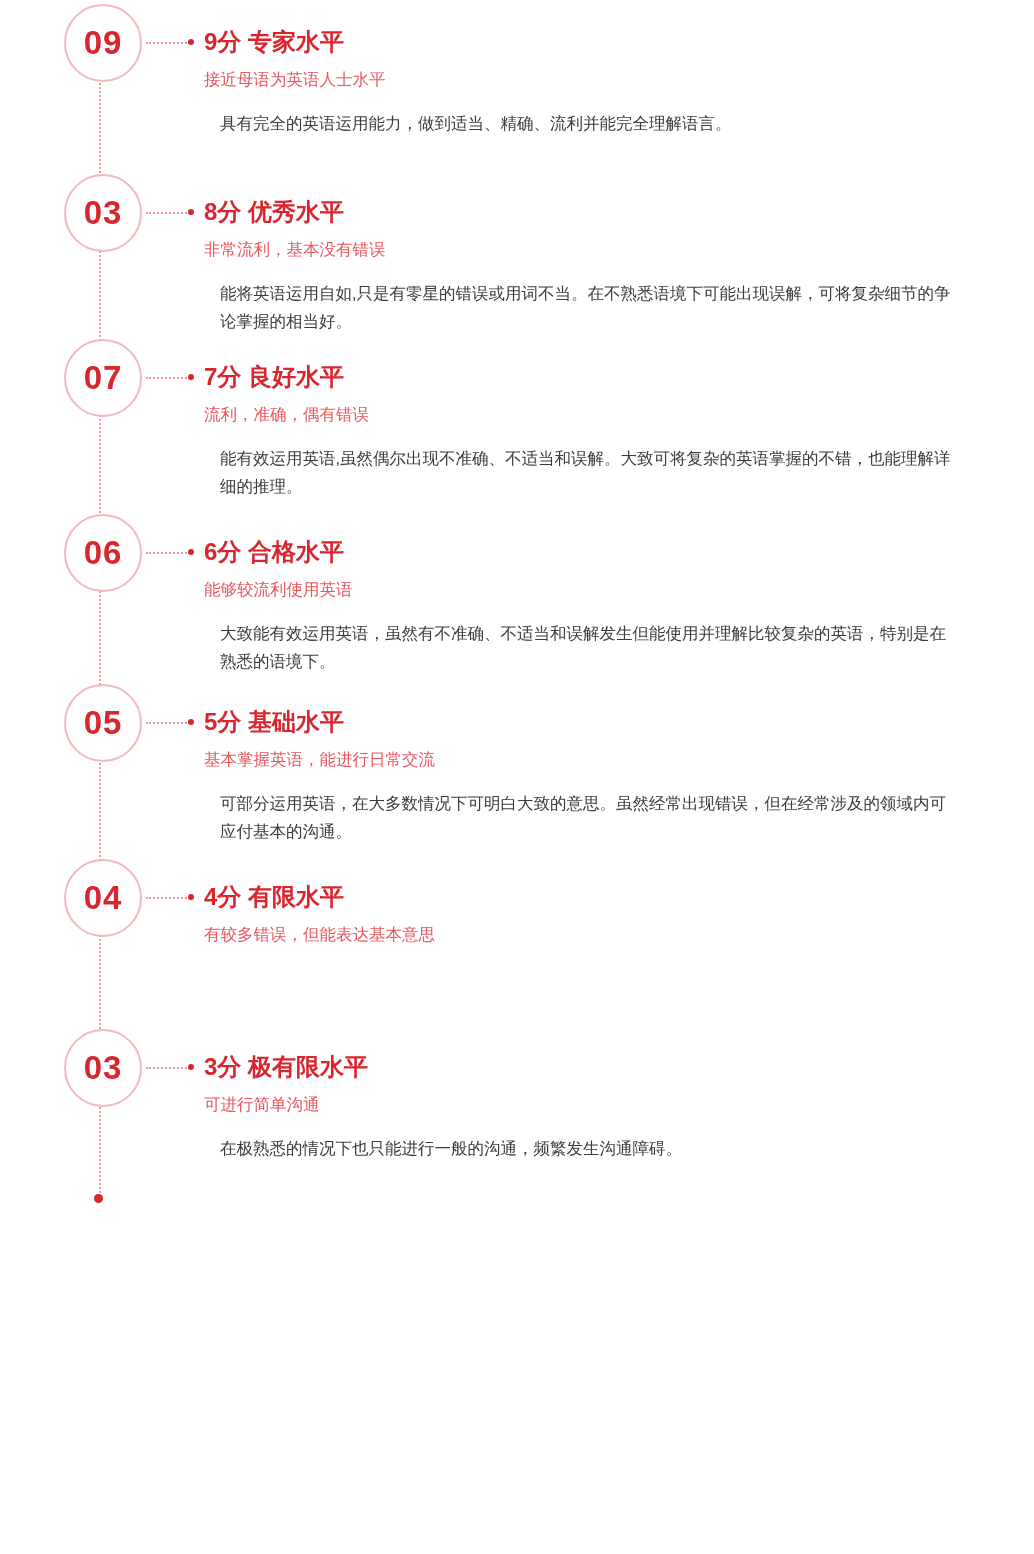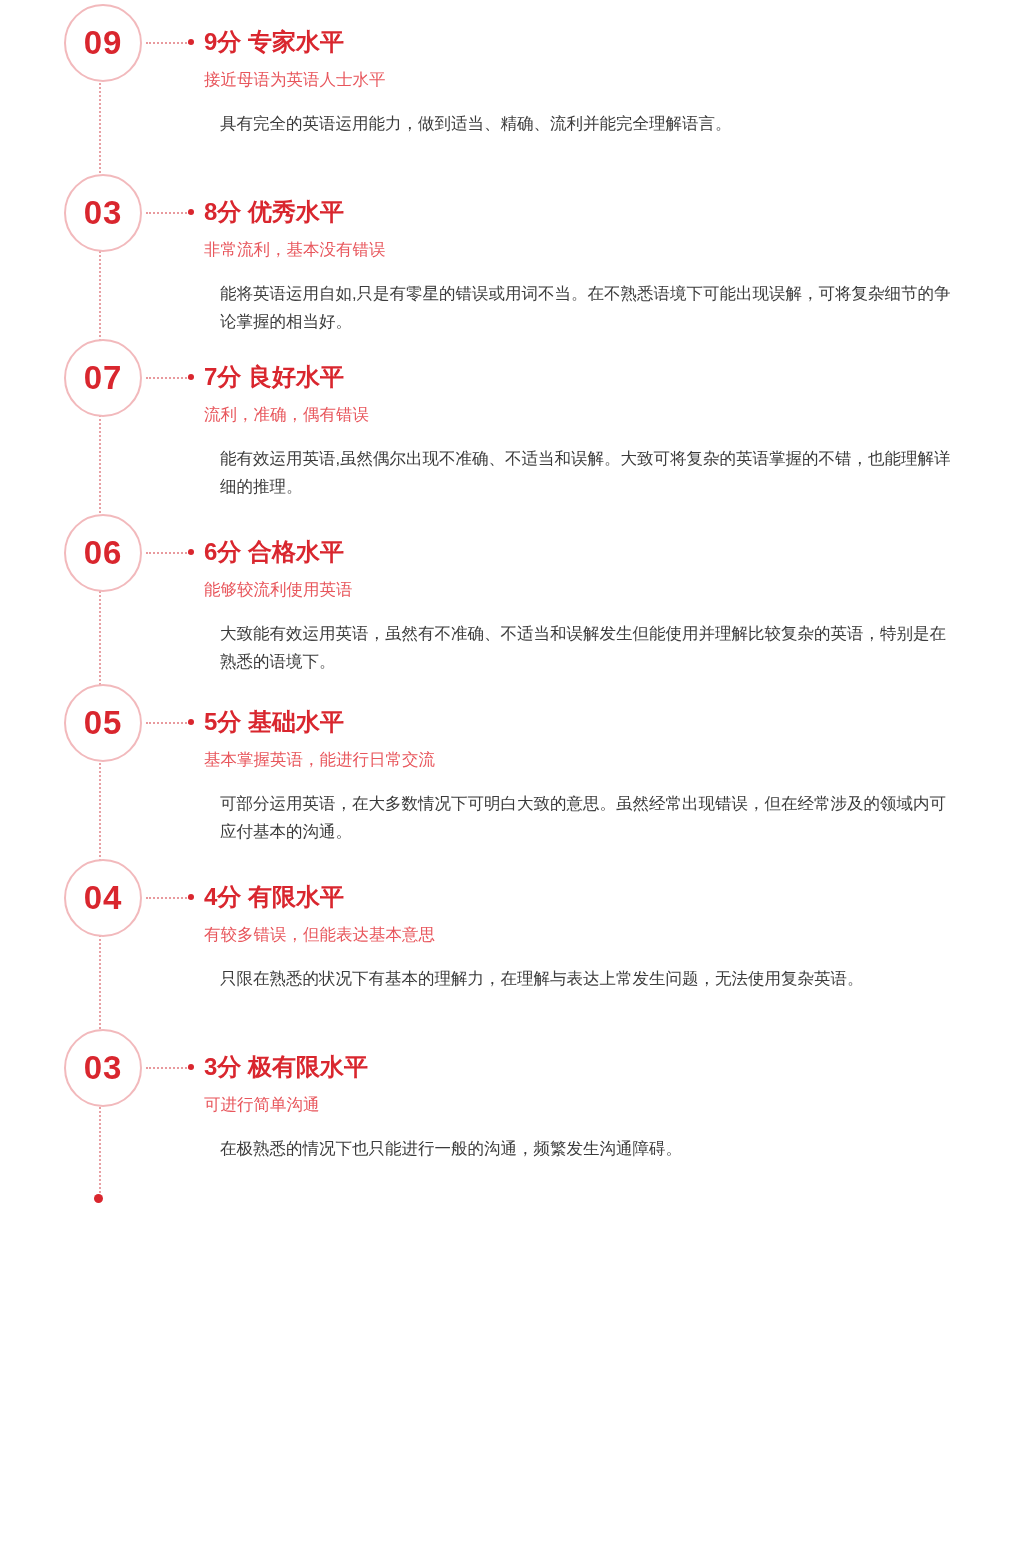--- a/index.html
+++ b/index.html
@@ -211,21 +211,20 @@
 
   <div class="row r5">
     <div class="badge-wrap">
       <div class="badge">04</div>
       <div class="connector"></div>
       <div class="connector-dot"></div>
     </div>
     <div class="content">
       <p class="title">4分 有限水平</p>
       <p class="subtitle">有较多错误，但能表达基本意思</p>
-      <p class="desc">只限在熟悉的状况下有基本的理解力，在理解与表达上常发生问题，无法使用复杂英语。</p>
     </div>
   </div>
 
   <div class="row r6">
     <div class="badge-wrap">
       <div class="badge">03</div>
       <div class="connector"></div>
       <div class="connector-dot"></div>
     </div>
     <div class="content">

